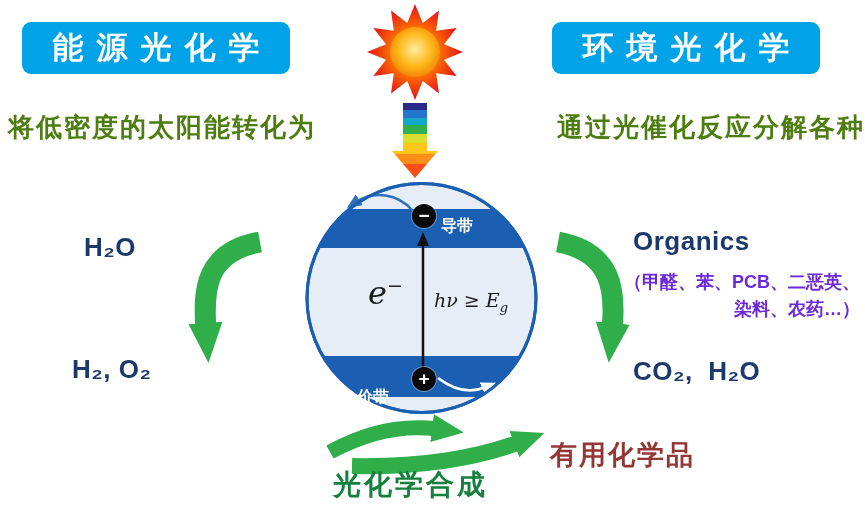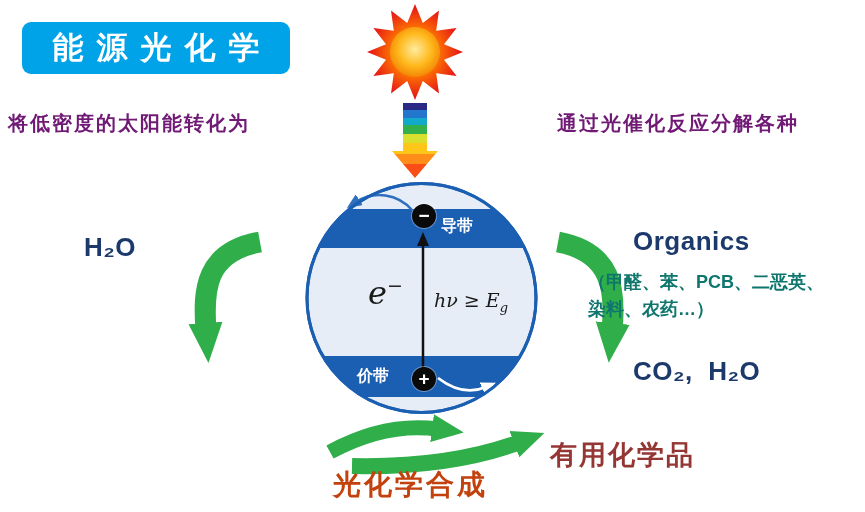--- a/index.html
+++ b/index.html
@@ -7,46 +7,46 @@
     position:relative;width:865px;height:512px;background:#ffffff;overflow:hidden;
     font-family:"Liberation Sans", sans-serif;
   }
   .art{position:absolute;left:0;top:0;}
   .hdr{
     position:absolute;width:268px;height:52px;background:#00a3e8;border-radius:9px;
     color:#ffffff;font-size:31px;font-weight:bold;text-align:center;line-height:52px;
     letter-spacing:13px;text-indent:13px;
   }
   .desc{
-    position:absolute;color:#701a75;font-size:20px;font-weight:bold;letter-spacing:2px;
+    position:absolute;color:#4d7c0f;font-size:26px;font-weight:bold;letter-spacing:2px;
     white-space:pre;
   }
   .chem{
     position:absolute;color:#1b3a6b;font-size:26px;font-weight:bold;white-space:pre;
     letter-spacing:0.5px;
   }
   .orgdetail{
-    position:absolute;color:#0f766e;font-size:18px;font-weight:bold;width:272px;
-    text-align:left;white-space:pre;
+    position:absolute;color:#6d28d9;font-size:18px;font-weight:bold;width:272px;
+    text-align:right;white-space:pre;
   }
   .bandlabel{
     position:absolute;color:#ffffff;font-size:16px;font-weight:bold;white-space:pre;
   }
   .badge{
     position:absolute;width:24px;height:24px;border-radius:50%;background:#0a0a0a;
     color:#ffffff;text-align:center;line-height:23px;font-size:19px;font-weight:bold;
     box-shadow:0 0 0 1px rgba(255,255,255,0.35);
   }
   .serifit{font-family:"DejaVu Serif", serif;font-style:italic;color:#1a1a1a;}
   .electron{position:absolute;font-size:32px;}
   .electron sup{font-size:19px;}
   .photon{position:absolute;font-size:19px;}
   .photon sub{font-size:13px;}
   .useful{position:absolute;color:#943634;font-size:27px;font-weight:bold;white-space:pre;letter-spacing:2px;}
-  .synth{position:absolute;color:#c2410c;font-size:28px;font-weight:bold;white-space:pre;letter-spacing:3px;}
+  .synth{position:absolute;color:#15803d;font-size:28px;font-weight:bold;white-space:pre;letter-spacing:3px;}
 </style>
 </head>
 <body>
 
 <div class="canvas">
 
   <svg class="art" width="865" height="512" viewBox="0 0 865 512">
     <defs>
       <radialGradient id="sunCore" cx="50%" cy="45%" r="60%">
         <stop offset="0%" stop-color="#ffec9e"></stop>
@@ -117,32 +117,34 @@
         <rect x="300" y="356" width="245" height="41" fill="#1b5fb3"></rect>
       </g>
       <line x1="423" y1="368" x2="423" y2="242" stroke="#111111" stroke-width="2.5" marker-end="url(#bk)"></line>
       <path d="M 412,210 C 398,194 374,190 356,202" fill="none" stroke="#2f6fc0" stroke-width="2.6" marker-end="url(#bl)"></path>
       <path d="M 438,378 C 455,391 472,393 486,387" fill="none" stroke="#ffffff" stroke-width="2.8" marker-end="url(#wh)"></path>
       <circle cx="421.5" cy="298" r="114.5" fill="none" stroke="#1b5fb3" stroke-width="3"></circle>
     </g>
   </svg>
 
   <div class="hdr" style="left:22px;top:22px;">能源光化学</div>
+  <div class="hdr" style="left:552px;top:22px;">环境光化学</div>
 
   <div class="desc" style="left:8px;top:110px;">将低密度的太阳能转化为</div>
   <div class="desc" style="left:557px;top:110px;">通过光催化反应分解各种</div>
 
   <div class="bandlabel" style="left:441px;top:216px;">导带</div>
-  <div class="bandlabel" style="left:357px;top:366px;text-align:right;">价带</div>
+  <div class="bandlabel" style="left:357px;top:387px;text-align:right;">价带</div>
   <div class="badge" style="left:412px;top:204px;">−</div>
   <div class="badge" style="left:412px;top:367px;">+</div>
   <div class="electron serifit" style="left:368px;top:274px;"><span>e</span><sup>−</sup></div>
   <div class="photon serifit" style="left:434px;top:289px;"><span>hν ≥ E</span><sub>g</sub></div>
 
   <div class="chem" style="left:84px;top:232px;">H₂O</div>
+  <div class="chem" style="left:72px;top:354px;">H₂, O₂</div>
 
   <div class="chem" style="left:633px;top:226px;">Organics</div>
   <div class="orgdetail" style="left:588px;top:270px;">（甲醛、苯、PCB、二恶英、</div>
   <div class="orgdetail" style="left:588px;top:297px;">染料、农药…）</div>
   <div class="chem" style="left:633px;top:356px;">CO₂,  H₂O</div>
 
   <div class="useful" style="left:550px;top:437px;">有用化学品</div>
   <div class="synth" style="left:333px;top:466px;">光化学合成</div>
 
 </div>

